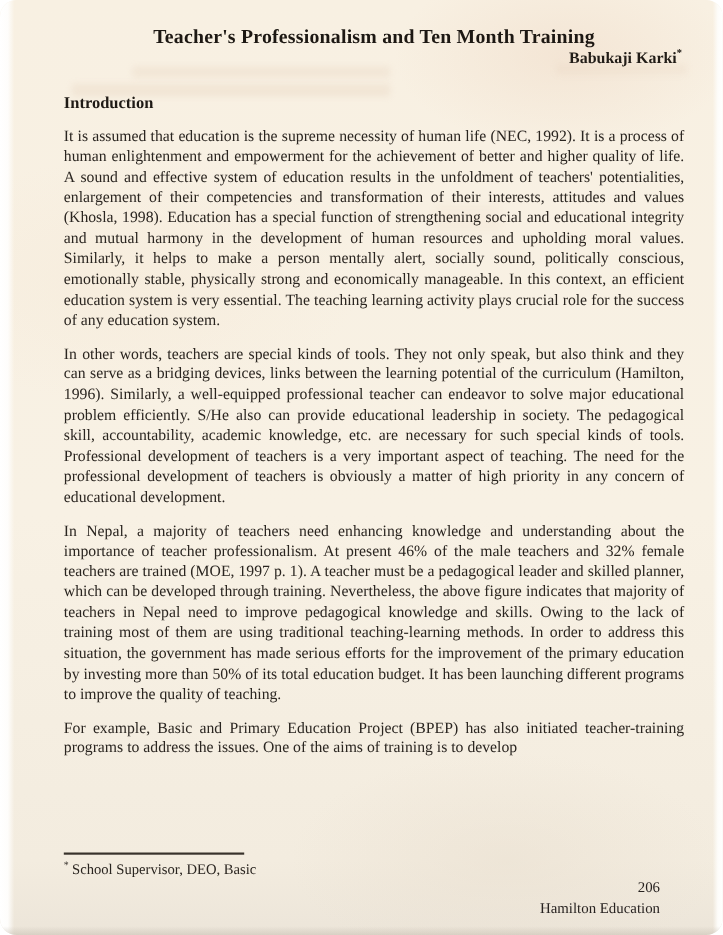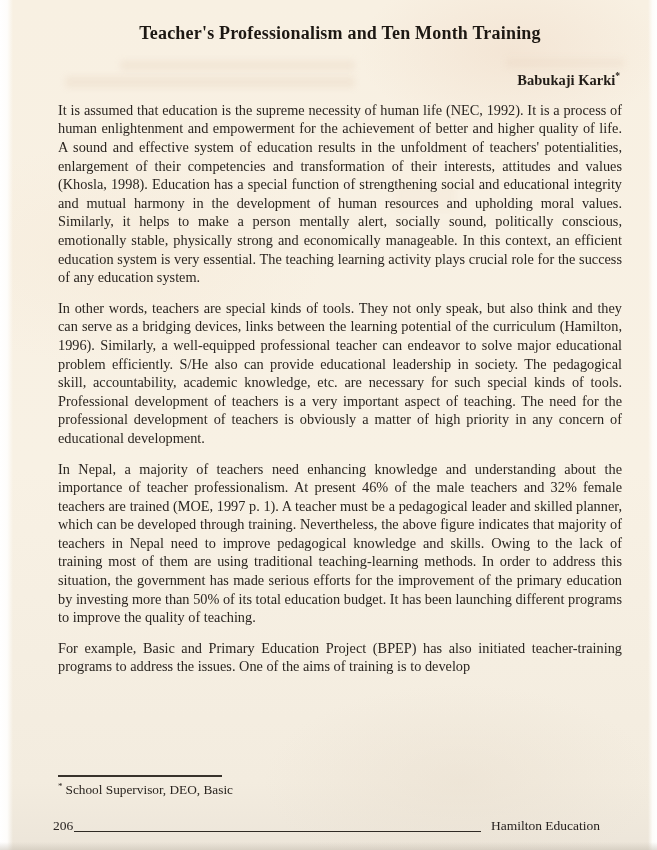--- a/index.html
+++ b/index.html
@@ -12,20 +12,21 @@
     position: relative;
     width: 657px;
     height: 850px;
     overflow: hidden;
     background:
       radial-gradient(220px 120px at 78% 6%, rgba(238,216,196,0.45), rgba(238,216,196,0) 70%),
       radial-gradient(300px 160px at 18% 30%, rgba(244,230,210,0.35), rgba(244,230,210,0) 70%),
       radial-gradient(280px 140px at 70% 92%, rgba(230,219,203,0.40), rgba(230,219,203,0) 70%),
       linear-gradient(180deg, #f8f0e2 0%, #f8f1e4 55%, #f3ecdf 92%, #ece5d9 100%);
     color: #2a2520;
+    border-radius: 15px;
   }
   .edge-left {
     position: absolute; left: 0; top: 0; bottom: 0; width: 13px;
     background: linear-gradient(90deg, #ffffff 0%, #fefdfb 55%, rgba(255,255,255,0) 100%);
   }
   .edge-right {
     position: absolute; right: 0; top: 0; bottom: 0; width: 9px;
     background: linear-gradient(270deg, #ffffff 0%, #fdfcf9 50%, rgba(255,255,255,0) 100%);
   }
   .edge-bottom {
@@ -52,21 +53,20 @@
   h1.title {
     margin: 22px 0 0 0;
     text-align: center;
     font-size: 18px;
     line-height: 22px;
     font-weight: bold;
     color: #1d1813;
     letter-spacing: 0.2px;
   }
   .author-line {
-    margin-top: 27px;
     text-align: right;
     font-size: 14.5px;
     font-weight: bold;
     color: #221d18;
     padding-right: 2px;
   }
   .author-line sup { font-size: 9.5px; }
   h2.section {
     margin: 24px 0 0 0;
     font-size: 15px;
@@ -96,20 +96,21 @@
   .footnote-text sup { font-size: 9px; margin-right: 3px; }
   .footer-row {
     position: absolute;
     left: 53px;
     right: 57px;
     bottom: 16px;
     display: flex;
     align-items: flex-end;
     font-size: 13.5px;
     color: #272220;
+    flex-direction: column;
   }
   .footer-rule {
     flex: 1;
     border-bottom: 1.5px solid #2f2a24;
     margin: 0 10px 2px 1px;
     height: 1px;
   }
 </style>
 </head>
 <body>
@@ -125,20 +126,21 @@
   <div class="edge-right"></div>
   <div class="edge-bottom"></div>
 
   <div class="content">
     <h1 class="title">Teacher's Professionalism and Ten Month Training</h1>
 
     <div class="author-line">
       <span>Babukaji Karki</span><sup>*</sup>
     </div>
 
+    <h2 class="section">Introduction</h2>
 
     <div class="body-text">
       <p>It is assumed that education is the supreme necessity of human life (NEC, 1992). It is a process of human enlightenment and empowerment for the achievement of better and higher quality of life. A sound and effective system of education results in the unfoldment of teachers' potentialities, enlargement of their competencies and transformation of their interests, attitudes and values (Khosla, 1998). Education has a special function of strengthening social and educational integrity and mutual harmony in the development of human resources and upholding moral values. Similarly, it helps to make a person mentally alert, socially sound, politically conscious, emotionally stable, physically strong and economically manageable. In this context, an efficient education system is very essential. The teaching learning activity plays crucial role for the success of any education system.</p>
       <p>In other words, teachers are special kinds of tools. They not only speak, but also think and they can serve as a bridging devices, links between the learning potential of the curriculum (Hamilton, 1996). Similarly, a well-equipped professional teacher can endeavor to solve major educational problem efficiently. S/He also can provide educational leadership in society. The pedagogical skill, accountability, academic knowledge, etc. are necessary for such special kinds of tools. Professional development of teachers is a very important aspect of teaching. The need for the professional development of teachers is obviously a matter of high priority in any concern of educational development.</p>
       <p>In Nepal, a majority of teachers need enhancing knowledge and understanding about the importance of teacher professionalism. At present 46% of the male teachers and 32% female teachers are trained (MOE, 1997 p. 1). A teacher must be a pedagogical leader and skilled planner, which can be developed through training. Nevertheless, the above figure indicates that majority of teachers in Nepal need to improve pedagogical knowledge and skills. Owing to the lack of training most of them are using traditional teaching-learning methods. In order to address this situation, the government has made serious efforts for the improvement of the primary education by investing more than 50% of its total education budget. It has been launching different programs to improve the quality of teaching.</p>
       <p>For example, Basic and Primary Education Project (BPEP) has also initiated teacher-training programs to address the issues. One of the aims of training is to develop</p>
     </div>
   </div>
 
   <div class="footnote-block">

